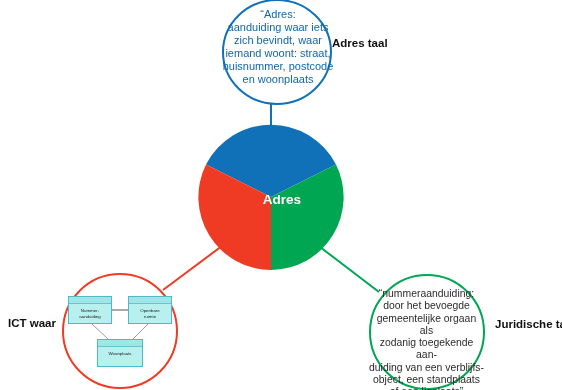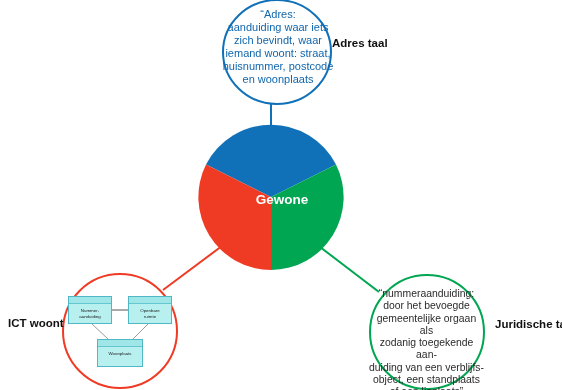--- a/index.html
+++ b/index.html
@@ -143,27 +143,27 @@
 en woonplaats</div>
 
   <div id="bubble-juridische-text" class="bubble-text">“nummeraanduiding:
 door het bevoegde
 gemeentelijke orgaan als
 zodanig toegekende aan-
 duiding van een verblijfs-
 object, een standplaats
 of een ligplaats”</div>
 
-  <div id="pie-label">Gewone</div>
+  <div id="pie-label">Adres</div>
 
   <div id="caption-gewone" class="caption">Adres taal</div>
 
   <div id="caption-juridische" class="caption">Juridische taal</div>
 
-  <div id="caption-ict" class="caption">ICT woont</div>
+  <div id="caption-ict" class="caption">ICT waar</div>
 
   <div id="uml-nummeraanduiding" class="uml-box">
     <div class="uml-head"></div>
     <span class="uml-name">Nummer-
 aanduiding</span>
   </div>
 
   <div id="uml-openbare-ruimte" class="uml-box">
     <div class="uml-head"></div>
     <span class="uml-name">Openbare

